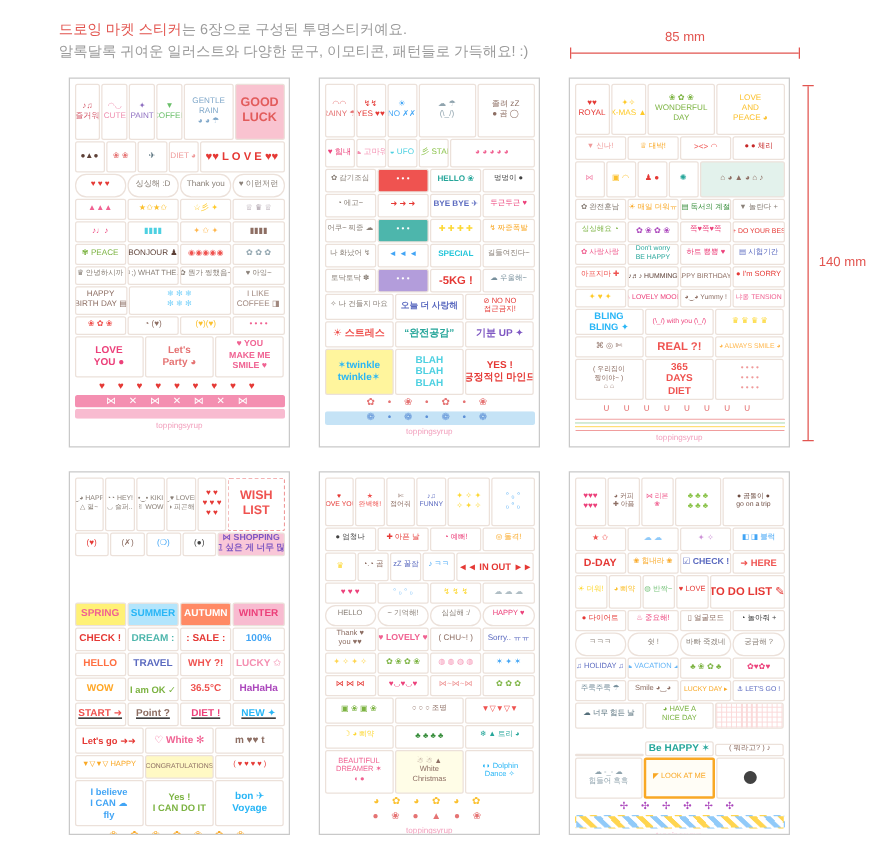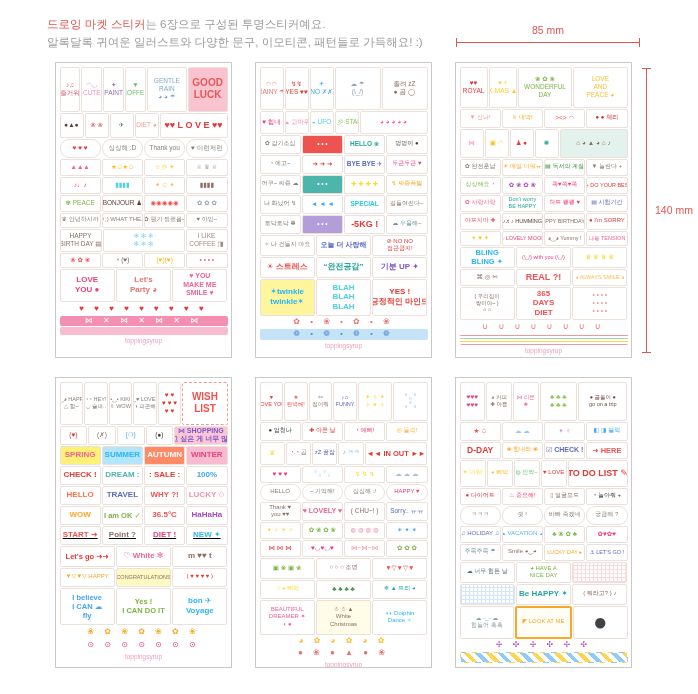--- a/index.html
+++ b/index.html
@@ -608,21 +608,21 @@
             <div>(❍)</div>
           </div>
           <div class="cell" style="flex: 1 1 0px; color: rgb(66, 66, 66);">
             <div>(●)</div>
           </div>
           <div class="cell" style="flex: 2 1 0px; background: rgb(249, 199, 216); color: rgb(126, 87, 194); font-size: 7px; font-weight: bold;">
             <div>⋈ SHOPPING</div>
             <div>사고 싶은 게 너무 많아!</div>
           </div>
         </div>
-        <div class="srow" style="height: 20px;">
+        <div class="srow" style="height: 20px; margin-top: 36px;">
           <div class="cell" style="flex: 1 1 0px; background: rgb(255, 241, 118); color: rgb(240, 98, 146); font-size: 8px; font-weight: bold;">
             <div>SPRING</div>
           </div>
           <div class="cell" style="flex: 1 1 0px; background: rgb(179, 229, 252); color: rgb(41, 182, 246); font-size: 8px; font-weight: bold;">
             <div>SUMMER</div>
           </div>
           <div class="cell" style="flex: 1 1 0px; background: rgb(255, 138, 101); color: rgb(255, 255, 255); font-size: 8px; font-weight: bold;">
             <div>AUTUMN</div>
           </div>
           <div class="cell" style="flex: 1 1 0px; background: rgb(248, 187, 208); color: rgb(236, 64, 122); font-size: 8px; font-weight: bold;">
@@ -1042,21 +1042,21 @@
             <div>☁ 너무 힘든 날</div>
           </div>
           <div class="cell" style="flex: 1 1 0px; color: rgb(124, 179, 66); font-size: 6px;">
             <div>◕ HAVE A</div>
             <div>NICE DAY</div>
           </div>
           <div class="cell grid-red" style="flex: 1 1 0px;">
             <div></div>
           </div>
         </div>
-        <div class="srow" style="height: 22px;">
+        <div class="srow" style="height: 22px; align-items: flex-end;">
           <div class="cell grid-blue" style="flex: 1 1 0px;">
             <div></div>
           </div>
           <div class="cell" style="flex: 1 1 0px; color: rgb(38, 166, 154); font-size: 8px; font-weight: bold;">
             <div>Be HAPPY ✶</div>
           </div>
           <div class="cell" style="flex: 1 1 0px; color: rgb(141, 110, 99); font-size: 6px;">
             <div>( 뭐라고? ) ♪</div>
           </div>
         </div>

